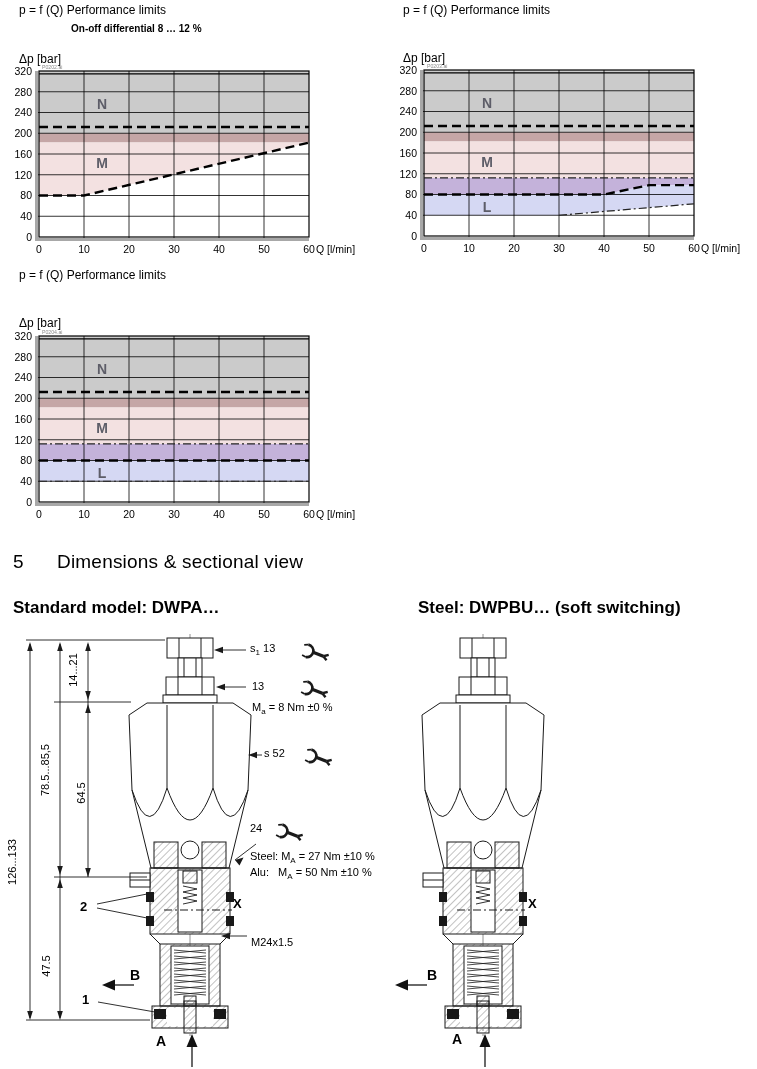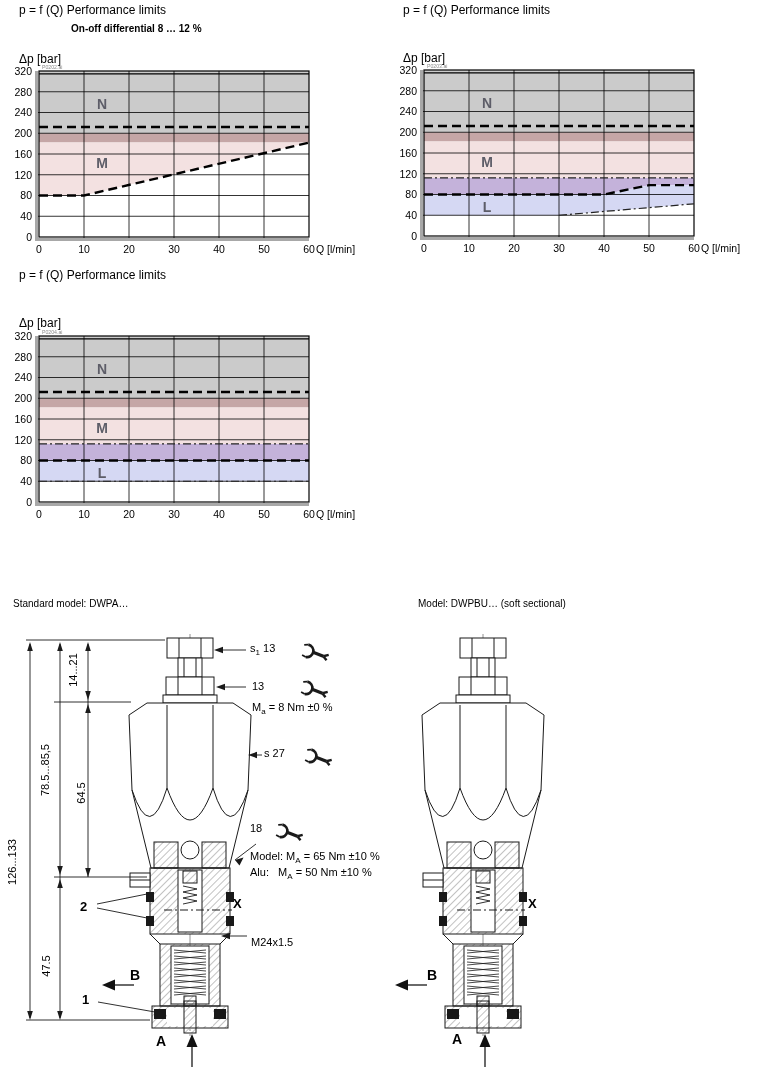--- a/index.html
+++ b/index.html
@@ -6,21 +6,21 @@
   #page{position:relative;width:757px;height:1069px;background:#fff;overflow:hidden;
         font-family:"Liberation Sans", sans-serif;color:#000;}
   .abs{position:absolute;}
   .c-title{font-size:12px;white-space:pre;}
   .c-sub{font-size:10px;font-weight:bold;white-space:pre;}
   .c-ylab{font-size:12px;}
   svg.chart{position:absolute;}
   svg.drawing{position:absolute;}
   .heading{font-size:19px;letter-spacing:.2px;}
   .heading .num{display:inline-block;width:44px;}
-  .model{font-size:10px;white-space:pre;}
+  .model{font-size:17px;white-space:pre;font-weight:bold;}
   .lab{position:absolute;font-size:11px;white-space:pre;}
   .lab sub{font-size:8px;}
   .bold13{position:absolute;font-size:13px;font-weight:bold;}
   .bold14{position:absolute;font-size:14px;font-weight:bold;}
   .dim{position:absolute;font-size:11px;white-space:nowrap;
        transform:translate(-50%,-50%) rotate(-90deg);}
 </style>
 </head>
 <body>
 
@@ -171,23 +171,26 @@
       <text x="30" y="194" text-anchor="middle" font-size="10.5" font-family="Liberation Sans, sans-serif">0</text>
       <text x="75" y="194" text-anchor="middle" font-size="10.5" font-family="Liberation Sans, sans-serif">10</text>
       <text x="120" y="194" text-anchor="middle" font-size="10.5" font-family="Liberation Sans, sans-serif">20</text>
       <text x="165" y="194" text-anchor="middle" font-size="10.5" font-family="Liberation Sans, sans-serif">30</text>
       <text x="210" y="194" text-anchor="middle" font-size="10.5" font-family="Liberation Sans, sans-serif">40</text>
       <text x="255" y="194" text-anchor="middle" font-size="10.5" font-family="Liberation Sans, sans-serif">50</text>
       <text x="300" y="194" text-anchor="middle" font-size="10.5" font-family="Liberation Sans, sans-serif">60</text>
       <text x="307" y="194" font-size="10.5" font-family="Liberation Sans, sans-serif">Q [l/min]</text>
     </svg>
 
+  <div class="abs heading" style="left:13px;top:551px">
+    <span class="num">5</span><span>Dimensions &amp; sectional view</span>
+  </div>
 
   <div class="abs model" style="left:13px;top:598px">Standard model: DWPA…</div>
-  <div class="abs model" style="left:418px;top:598px">Model: DWPBU… (soft sectional)</div>
+  <div class="abs model" style="left:418px;top:598px">Steel: DWPBU… (soft switching)</div>
 
   <svg id="valve-left" class="drawing" style="left:0px;top:628px" width="400" height="441">
     <defs>
         <pattern id="hatchL" width="5" height="5" patternTransform="rotate(45)" patternUnits="userSpaceOnUse">
       <line x1="0" y1="0" x2="0" y2="5" stroke="#666" stroke-width="0.8"></line>
         </pattern>
       </defs>
     <g transform="translate(190,10)" fill="none" stroke-width="1">
   <line x1="0" y1="-4" x2="0" y2="398" stroke="#777" stroke-width="0.8" stroke-dasharray="12 3 2 3"></line>
   <rect x="-23" y="0" width="46" height="20" fill="#fff" stroke="#1a1a1a"></rect>
@@ -340,23 +343,23 @@
   <polygon points="-88,347 -75,341.5 -75,352.5" fill="#111"></polygon>
   <line x1="-75" y1="347" x2="-56" y2="347" stroke="#1a1a1a" stroke-width="1.3"></line>
   <polygon points="2,396 -3.5,409 7.5,409" fill="#111"></polygon>
   <line x1="2" y1="409" x2="2" y2="429" stroke="#1a1a1a" stroke-width="1.3"></line>
       </g>
     </svg>
 
   <div class="lab" style="left:250px;top:642px"><span>s</span><sub>1</sub><span> 13</span></div>
   <div class="lab" style="left:252px;top:680px">13</div>
   <div class="lab" style="left:252px;top:701px"><span>M</span><sub>a</sub><span> = 8 Nm ±0 %</span></div>
-  <div class="lab" style="left:264px;top:747px">s 27</div>
-  <div class="lab" style="left:250px;top:822px">18</div>
-  <div class="lab" style="left:250px;top:850px"><span>Model: M</span><sub>A</sub><span> = 65 Nm ±10 %</span></div>
+  <div class="lab" style="left:264px;top:747px">s 52</div>
+  <div class="lab" style="left:250px;top:822px">24</div>
+  <div class="lab" style="left:250px;top:850px"><span>Steel: M</span><sub>A</sub><span> = 27 Nm ±10 %</span></div>
   <div class="lab" style="left:250px;top:866px"><span>Alu:   M</span><sub>A</sub><span> = 50 Nm ±10 %</span></div>
   <div class="lab" style="left:251px;top:936px">M24x1.5</div>
   <div class="bold13" style="left:233px;top:896px">X</div>
   <div class="bold13" style="left:80px;top:899px">2</div>
   <div class="bold13" style="left:82px;top:992px">1</div>
   <div class="bold14" style="left:130px;top:967px">B</div>
   <div class="bold14" style="left:156px;top:1033px">A</div>
   <div class="dim" style="left:12px;top:862px">126...133</div>
   <div class="dim" style="left:45px;top:770px">78.5...85,5</div>
   <div class="dim" style="left:81px;top:793px">64.5</div>

